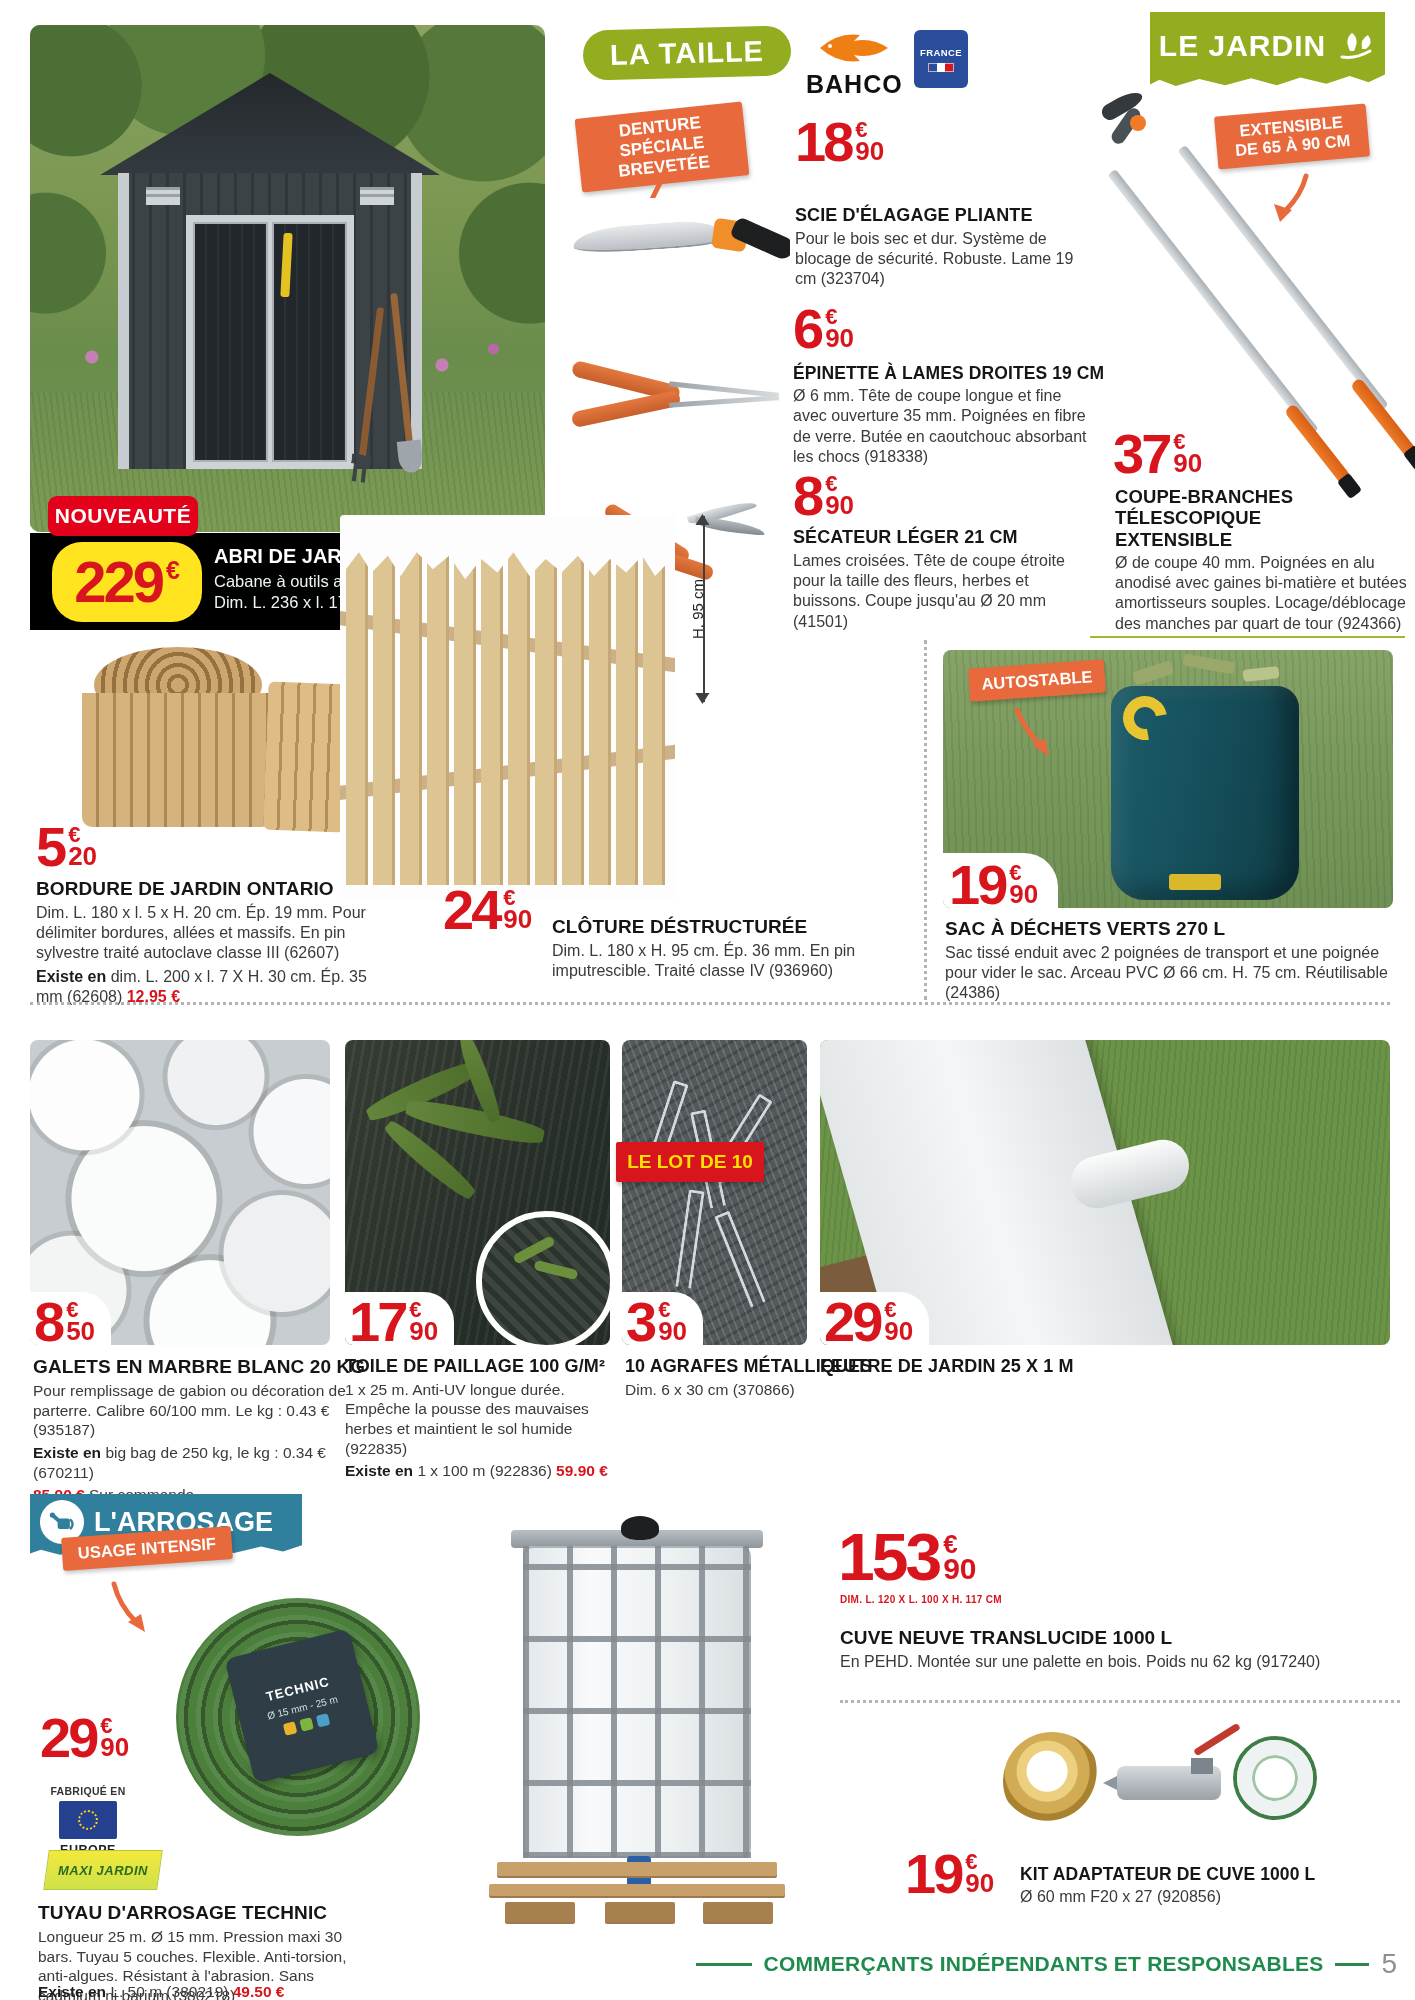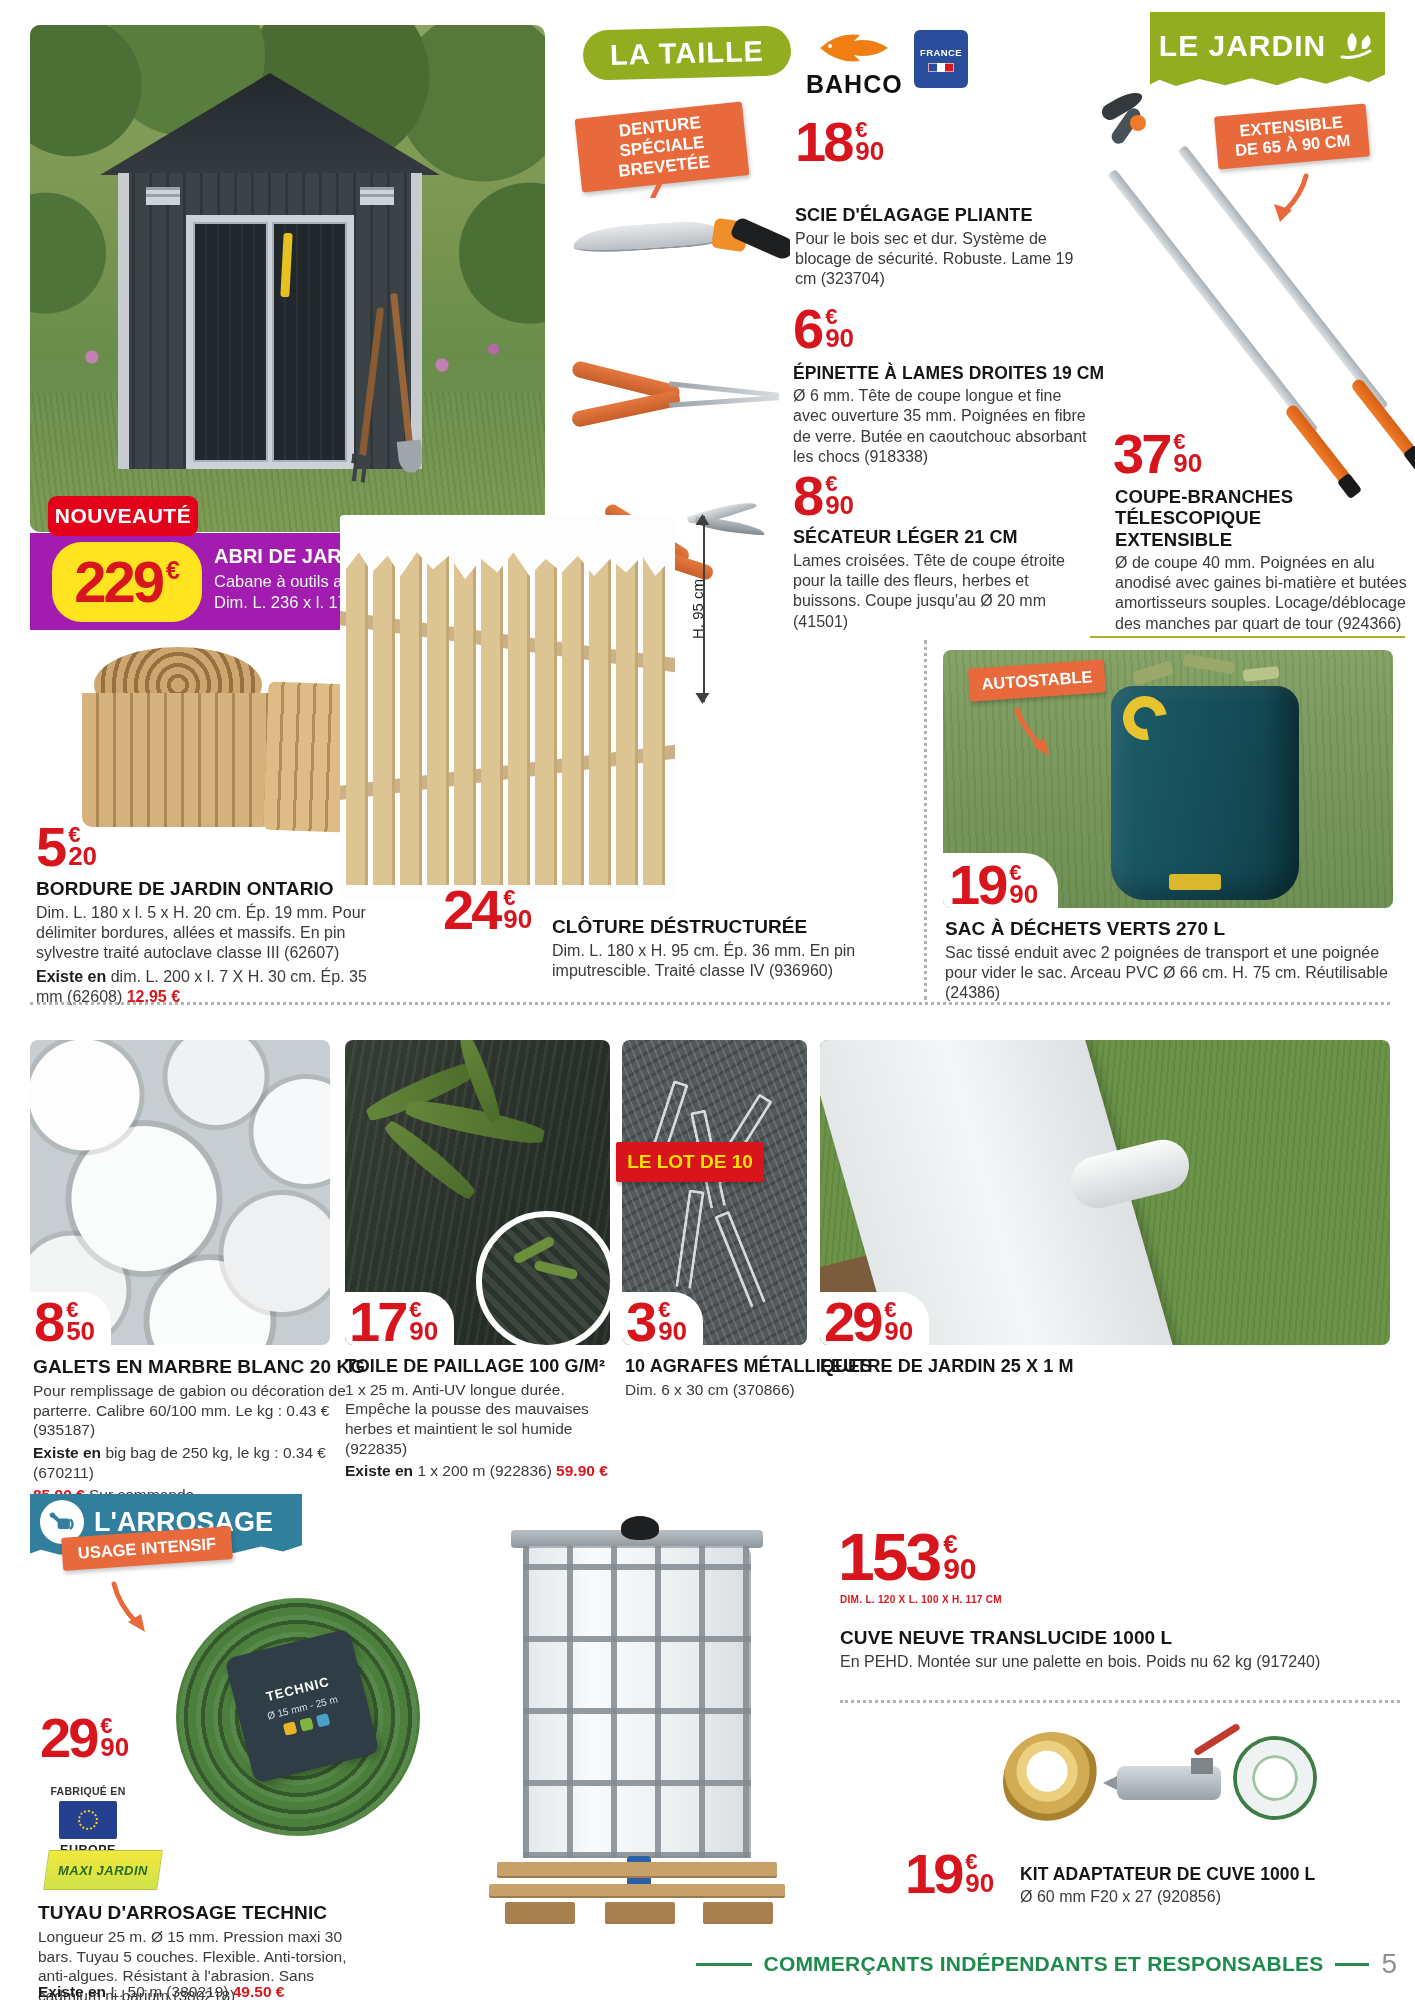--- a/index.html
+++ b/index.html
@@ -35,21 +35,21 @@
   .obadge { background:#e8693c; color:#fff; font-weight:700; text-align:center; padding:7px 12px; border-radius:3px; box-shadow:1px 3px 4px rgba(0,0,0,.22); line-height:1.18; font-size:17px; }
   .redbadge { background:#e2001a; color:#fff; font-weight:800; text-align:center; border-radius:9px; font-size:21px; letter-spacing:.5px; display:flex; align-items:center; justify-content:center; }
   .lotbadge { background:#d8151c; color:#ffe000; font-weight:800; font-size:19px; display:flex; align-items:center; justify-content:center; border-radius:2px; box-shadow:1px 3px 4px rgba(0,0,0,.25); }
 
   
   .hdot { border-top:3px dotted #b3b3b3; height:0; }
   .vdot { border-left:3px dotted #b3b3b3; width:0; }
   .olive-line { background:#a8b42c; height:2px; }
 
   
-  .abri-band { background:#a21caf; border-radius:0 14px 14px 0; }
+  .abri-band { background:#000000; border-radius:0 14px 14px 0; }
   .abri-blob { background:#ffe41f; border-radius:30px; display:flex; align-items:center; justify-content:center; }
   .abri-title { color:#fff; font-weight:700; font-size:20px; }
   .abri-desc { color:#eaf6ef; font-size:16.5px; line-height:1.3; margin-top:3px; }
 
   
   .photo { position:absolute; overflow:hidden; border-radius:8px; }
 
   
   .shed { background:linear-gradient(180deg,#8aa35f 0%,#77944f 45%,#6a8d4c 65%,#739455 100%); border-radius:10px; }
   .shed .foliage { position:absolute; inset:0;
@@ -505,21 +505,21 @@
         <span class="ps">
             <span class="pcur">€</span>
             <span class="pc">90</span>
           </span>
       </div>
     </div>
   </div>
   <div class="abs" style="left:345px; top:1356px; width:272px;">
     <div class="ptitle nowrap">TOILE DE PAILLAGE 100 G/M²</div>
     <p class="pdesc sm">1 x 25 m. Anti-UV longue durée. Empêche la pousse des mauvaises herbes et maintient le sol humide (922835)</p>
-    <p class="pdesc sm"><span class="bo">Existe en</span> <span>1 x 200 m (922836)</span> <span class="redp">59.90 €</span></p>
+    <p class="pdesc sm"><span class="bo">Existe en</span> <span>1 x 100 m (922836)</span> <span class="redp">59.90 €</span></p>
   </div>
 
   <div class="photo agrafes abs" style="left:622px; top:1040px; width:185px; height:305px;">
     <div class="staple" style="left:36px; top:40px; transform:rotate(18deg);"></div>
     <div class="staple" style="left:78px; top:70px; transform:rotate(-12deg);"></div>
     <div class="staple" style="left:110px; top:50px; transform:rotate(32deg);"></div>
     <div class="staple" style="left:60px; top:150px; transform:rotate(8deg);"></div>
     <div class="staple" style="left:110px; top:170px; transform:rotate(-22deg);"></div>
     <div class="notch">
       <div class="price">

